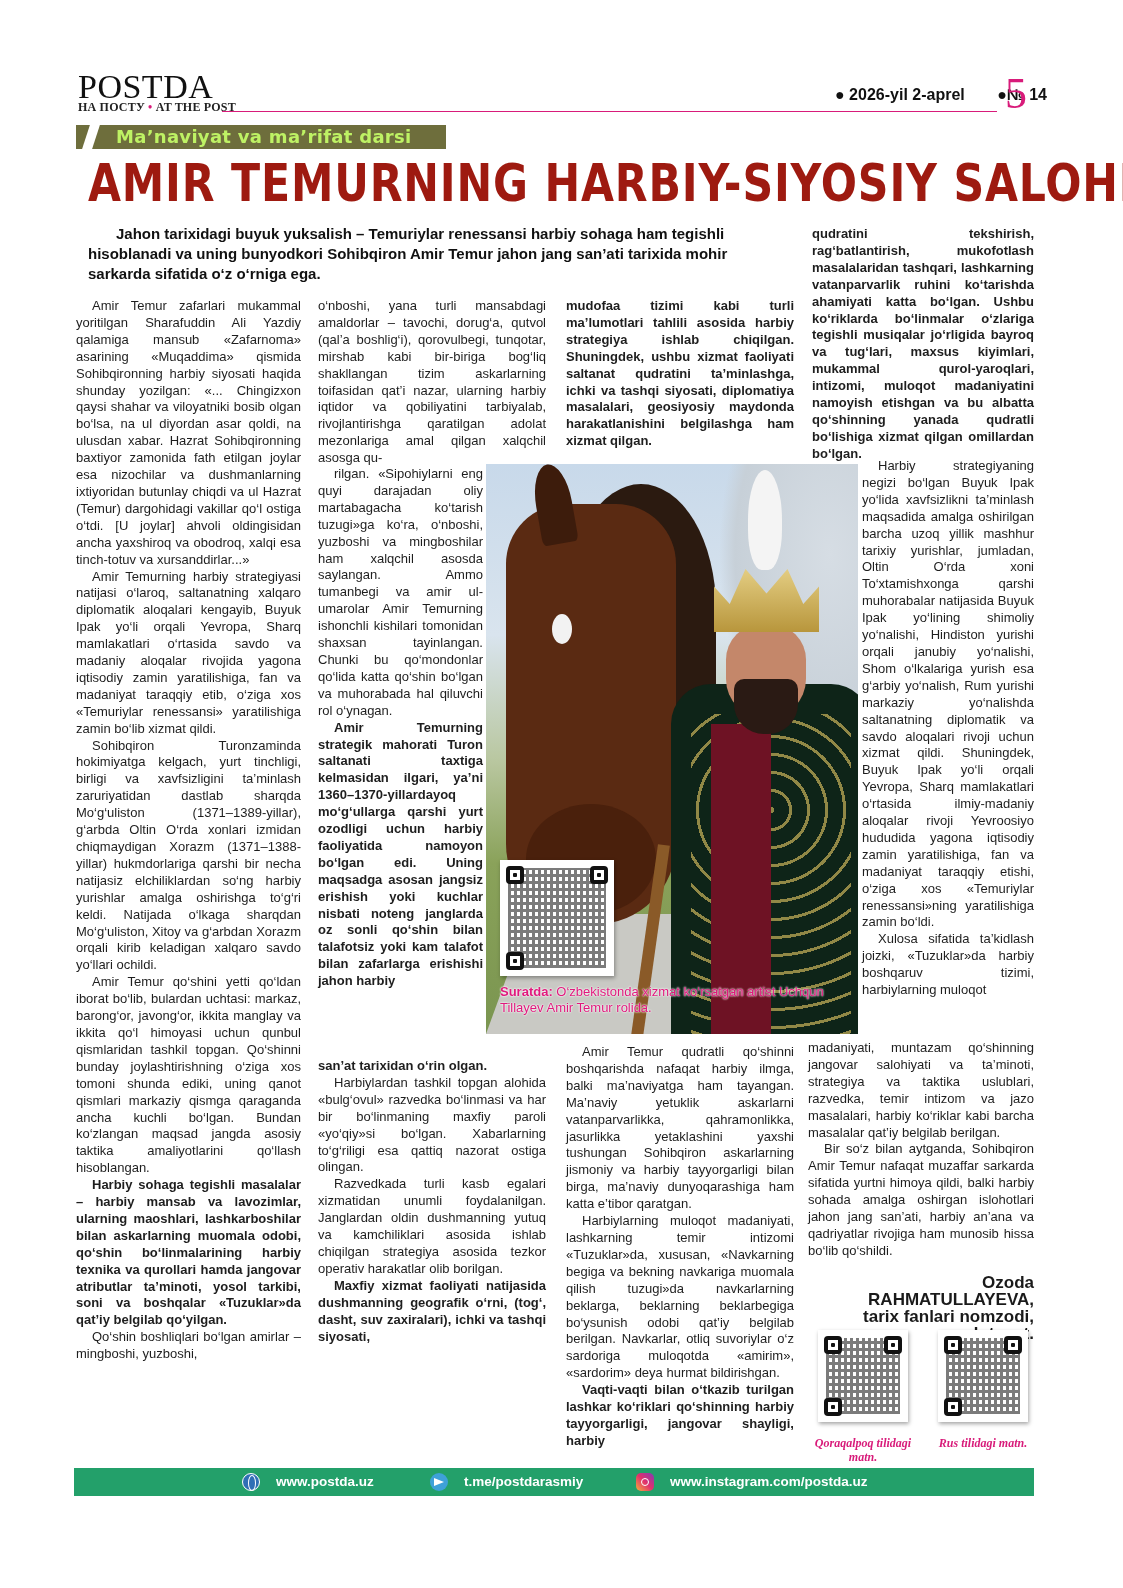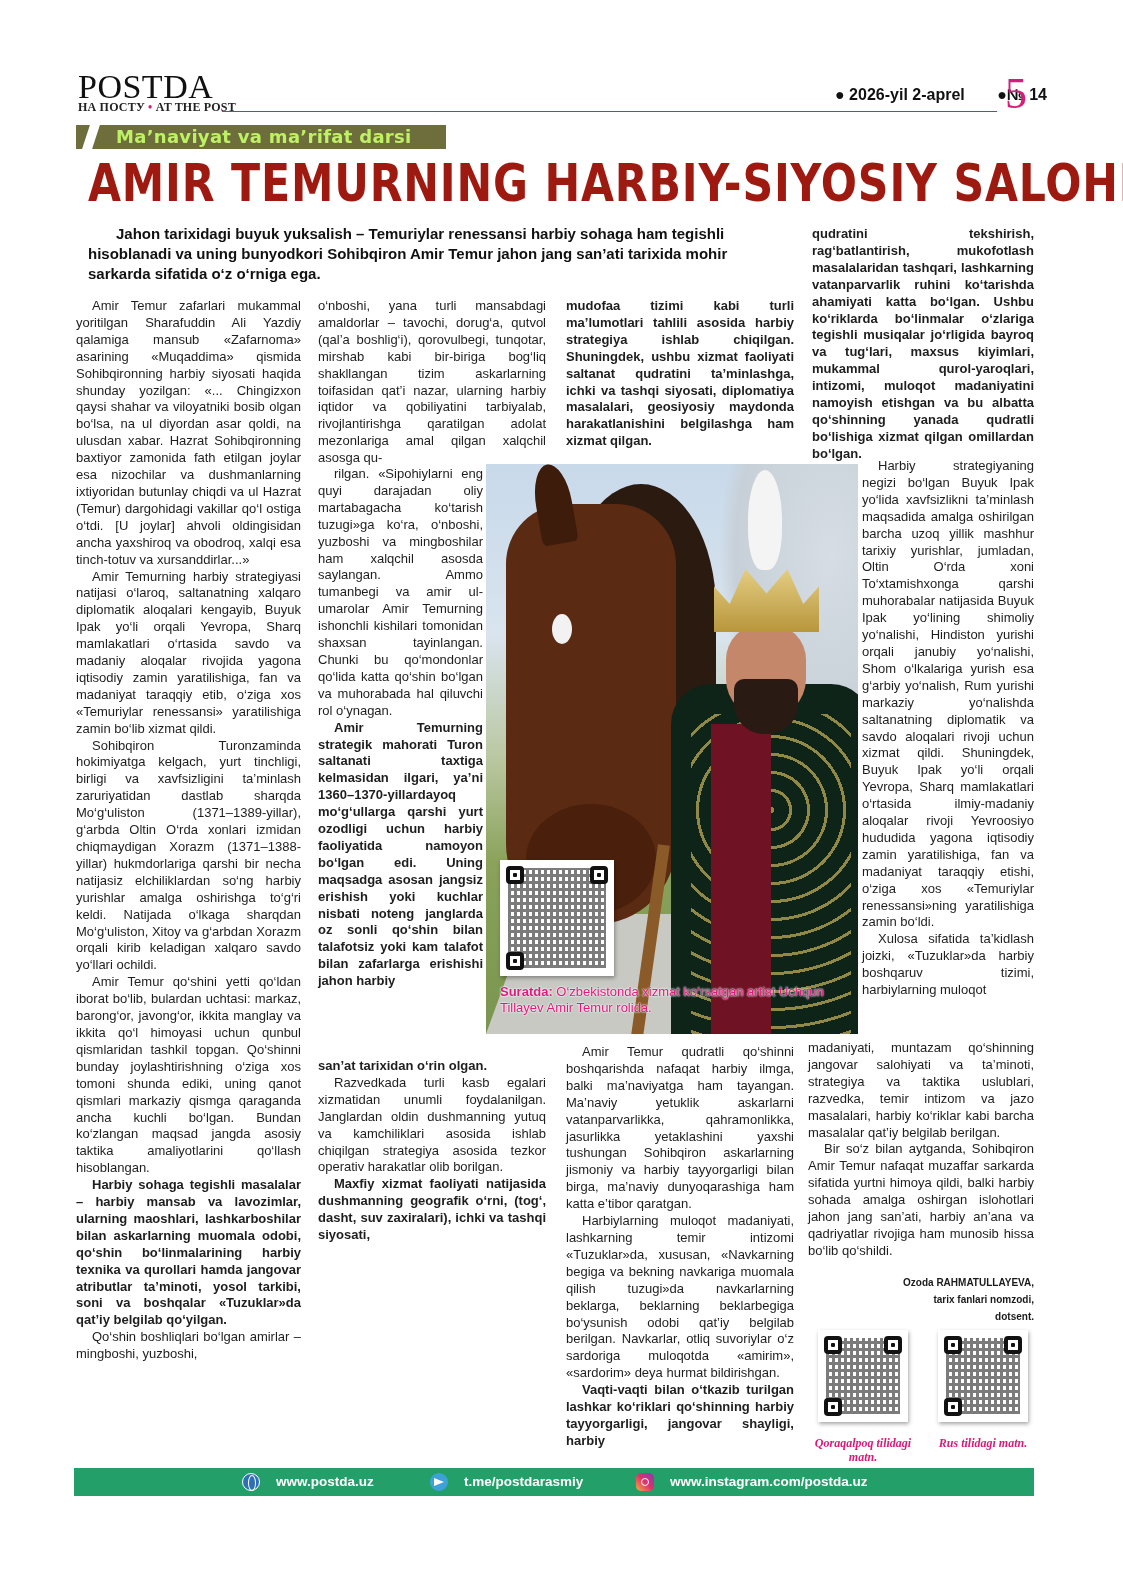--- a/index.html
+++ b/index.html
@@ -61,21 +61,21 @@
   .qr-inner { position:absolute; inset:8px; background:
      repeating-linear-gradient(90deg, #111 0 3px, transparent 3px 6px),
      repeating-linear-gradient(0deg, #111 0 3px, transparent 3px 7px); opacity:0.55; }
   .finder { position:absolute; width:18px; height:18px; border:4px solid #111; border-radius:4px; background:#fff; box-sizing:border-box; }
   .finder::after { content:""; position:absolute; left:3px; top:3px; width:4px; height:4px; background:#111; border-radius:1px; }
   .qr1 { left:818px; top:1330px; width:90px; height:92px; position:absolute; }
   .qr2 { left:938px; top:1330px; width:90px; height:92px; position:absolute; }
   .qrcap { font-family:"Liberation Serif", serif; font-style:italic; font-weight:bold; font-size:12px; color:#d81b7a; text-align:center; line-height:14px; }
   .qrcap1 { left:808px; top:1436px; width:110px; }
   .qrcap2 { left:928px; top:1436px; width:110px; }
-  .sig { left:812px; top:1274px; width:222px; text-align:right; font-weight:bold; font-size:10px; line-height:17px; }
+  .sig { left:812px; top:1274px; width:222px; text-align:right; font-weight:bold; font-size:17px; line-height:17px; }
   
   .footer { left:74px; top:1468px; width:960px; height:28px; background:#23a06a; }
   .flink { position:absolute; top:5px; font-size:13.5px; font-weight:bold; color:#fff; line-height:18px; display:flex; align-items:center; gap:16px; }
   .ficon { width:18px; height:18px; border-radius:50%; display:inline-block; position:relative; }
   .globe { background:#2f6fb5; border:1px solid #fff; box-sizing:border-box; }
   .globe::after { content:""; position:absolute; left:5px; top:1px; width:6px; height:14px; border:1px solid #fff; border-radius:50%; }
   .tg { background:#3ea1d8; }
   .tg::after { content:""; position:absolute; left:4px; top:5px; border-left:10px solid #fff; border-top:4px solid transparent; border-bottom:4px solid transparent; }
   .ig { border-radius:5px; background:linear-gradient(45deg,#f5b03a,#e1306c 50%,#833ab4); }
   .ig::after { content:""; position:absolute; left:5px; top:5px; width:6px; height:6px; border:1.5px solid #fff; border-radius:50%; }
@@ -116,20 +116,21 @@
 
 <div class="abs col c2">
   <p style="text-indent:0">o‘nboshi, yana turli mansabdagi amaldorlar – tavochi, dorug‘a, qutvol (qal’a boshlig‘i), qorovulbegi, tunqotar, mirshab kabi bir-biriga bog‘liq shakllangan tizim askarlarning toifasidan qat’i nazar, ularning harbiy iqtidor va qobiliyatini tarbiyalab, rivojlantirishga qaratilgan adolat mezonlariga amal qilgan xalqchil asosga qu-</p>
 </div>
 <div class="abs col c2b" id="col2n">
     <p>rilgan. «Sipohiylarni eng quyi darajadan oliy martabagacha ko‘tarish tuzugi»ga ko‘ra, o‘nboshi, yuzboshi va mingboshilar ham xalqchil asosda saylangan. Ammo tumanbegi va amir ul-umarolar Amir Temurning ishonchli kishilari tomonidan shaxsan tayinlangan. Chunki bu qo‘mondonlar qo‘lida katta qo‘shin bo‘lgan va muhorabada hal qiluvchi rol o‘ynagan.</p>
     <p class="b">Amir Temurning strategik mahorati Turon saltanati taxtiga kelmasidan ilgari, ya’ni 1360–1370-yillardayoq mo‘g‘ullarga qarshi yurt ozodligi uchun harbiy faoliyatida namoyon bo‘lgan edi. Uning maqsadga asosan jangsiz erishish yoki kuchlar nisbati noteng janglarda oz sonli qo‘shin bilan talafotsiz yoki kam talafot bilan zafarlarga erishishi jahon harbiy</p>
   </div>
 <div class="abs col c2c" id="col2b">
     <p class="b" style="text-indent: 0px;">san’at tarixidan o‘rin olgan.</p>
+    <p>Harbiylardan tashkil topgan alohida «bulg‘ovul» razvedka bo‘linmasi va har bir bo‘linmaning maxfiy paroli «yo‘qiy»si bo‘lgan. Xabarlarning to‘g‘riligi esa qattiq nazorat ostiga olingan.</p>
     <p>Razvedkada turli kasb egalari xizmatidan unumli foydalanilgan. Janglardan oldin dushmanning yutuq va kamchiliklari asosida ishlab chiqilgan strategiya asosida tezkor operativ harakatlar olib borilgan.</p>
     <p class="b">Maxfiy xizmat faoliyati natijasida dushmanning geografik o‘rni, (tog‘, dasht, suv zaxiralari), ichki va tashqi siyosati,</p>
   </div>
 
 <div class="abs col c3">
   <p class="b" style="text-indent:0">mudofaa tizimi kabi turli ma’lumotlari tahlili asosida harbiy strategiya ishlab chiqilgan. Shuningdek, ushbu xizmat faoliyati saltanat qudratini ta’minlashga, ichki va tashqi siyosati, diplomatiya masalalari, geosiyosiy maydonda harakatlanishini belgilashga ham xizmat qilgan.</p>
 </div>
 <div class="abs col c3b" id="col3b">
     <p>Amir Temur qudratli qo‘shinni boshqarishda nafaqat harbiy ilmga, balki ma’naviyatga ham tayangan. Ma’naviy yetuklik askarlarni vatanparvarlikka, qahramonlikka, jasurlikka yetaklashini yaxshi tushungan Sohibqiron askarlarning jismoniy va harbiy tayyorgarligi bilan birga, ma’naviy dunyoqarashiga ham katta e’tibor qaratgan.</p>
     <p>Harbiylarning muloqot madaniyati, lashkarning temir intizomi «Tuzuklar»da, xususan, «Navkarning begiga va bekning navkariga muomala qilish tuzugi»da navkarlarning beklarga, beklarning beklarbegiga bo‘ysunish odobi qat’iy belgilab berilgan. Navkarlar, otliq suvoriylar o‘z sardoriga muloqotda «amirim», «sardorim» deya hurmat bildirishgan.</p>

